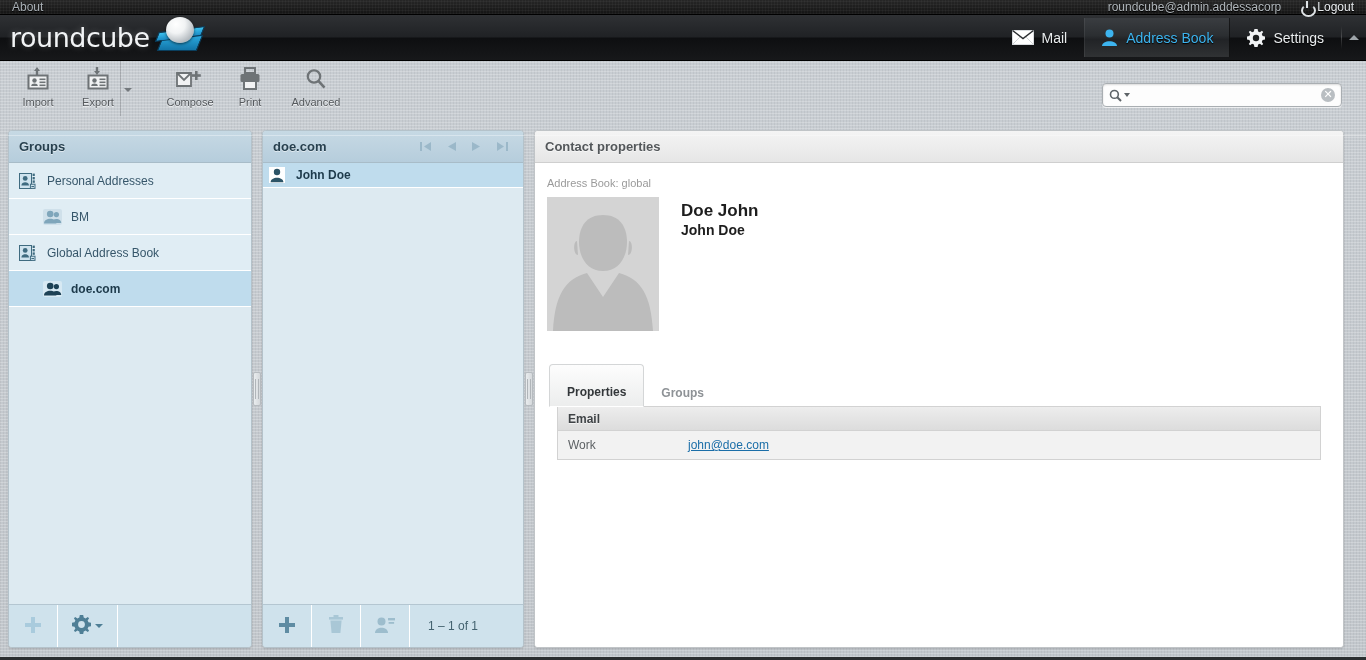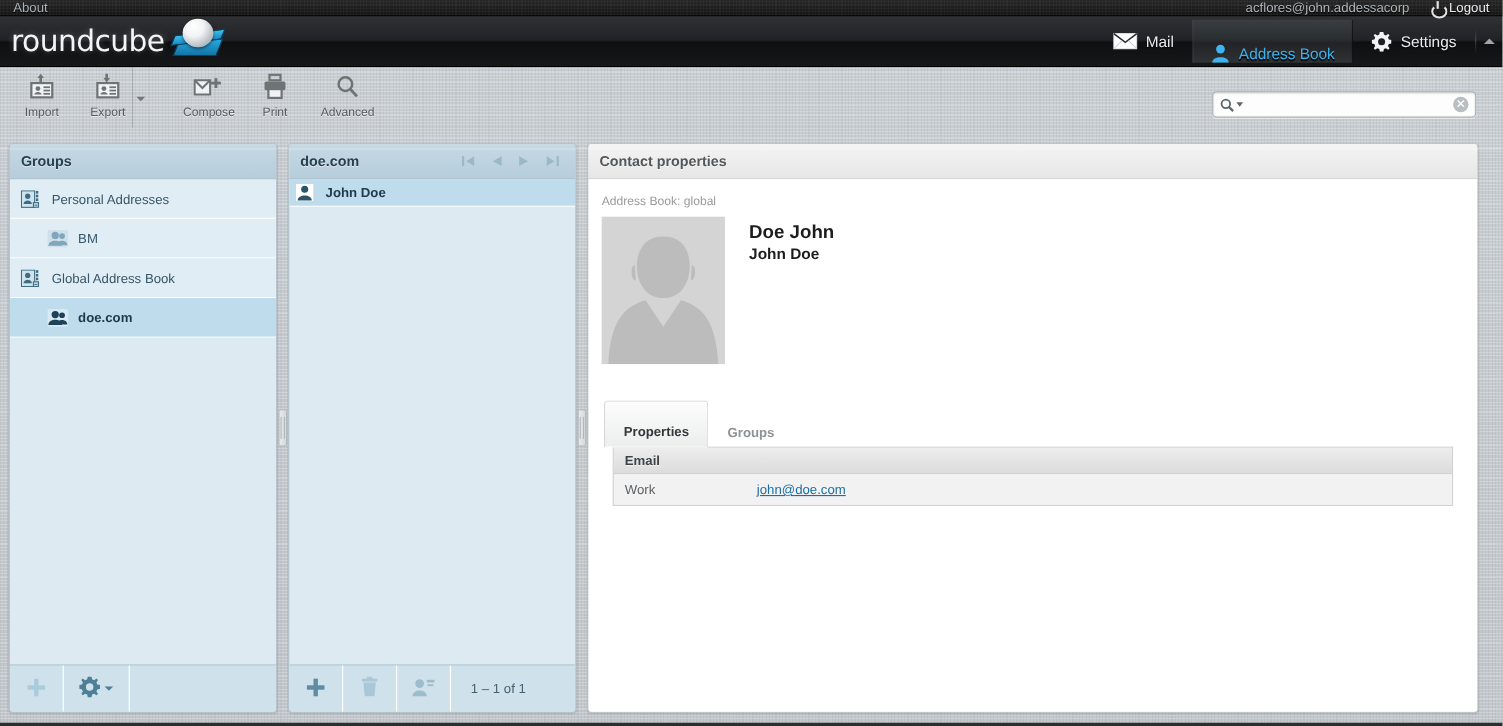--- a/index.html
+++ b/index.html
@@ -96,21 +96,20 @@
   .task {
     display: flex; align-items: center; gap: 8px;
     padding: 0 17px; cursor: pointer; color: #e9ecee;
     font-size: 14px; text-shadow: 0 1px 1px #000;
     position: relative;
   }
   .task.selected {
     background: linear-gradient(#3a3d41, #2b2e31 45%, #212326 55%, #303234);
     color: #3db4ef;
     box-shadow: inset 1px 0 0 rgba(255,255,255,.07), inset -1px 0 0 rgba(0,0,0,.6);
-    align-items: flex-end;
   }
   .task-sep { width: 1px; background: linear-gradient(rgba(255,255,255,0), rgba(255,255,255,.2), rgba(255,255,255,0)); margin: 8px 0; }
   .collapse-arrow {
     display: flex; align-items: center; justify-content: center;
     width: 24px; cursor: pointer;
   }
   .collapse-arrow i {
     display: block; width: 0; height: 0;
     border-left: 5px solid transparent; border-right: 5px solid transparent;
     border-bottom: 5px solid #9ea4a9;
@@ -297,21 +296,21 @@
   #bottom-edge {
     position: absolute; left: 0; right: 0; bottom: 0; height: 3px; background: #2b2e30;
   }
 </style>
 </head>
 <body>
 
 <div id="topline">
   <span class="about">About</span>
   <div class="right">
-    <span class="username">acflores@john.addessacorp</span>
+    <span class="username">roundcube@admin.addessacorp</span>
     <span class="logout">
       <span class="power-glyph"></span>
       <span>Logout</span>
     </span>
   </div>
 </div>
 
 <div id="header">
   <div id="logo">
     <span class="logo-text">roundcube</span>

